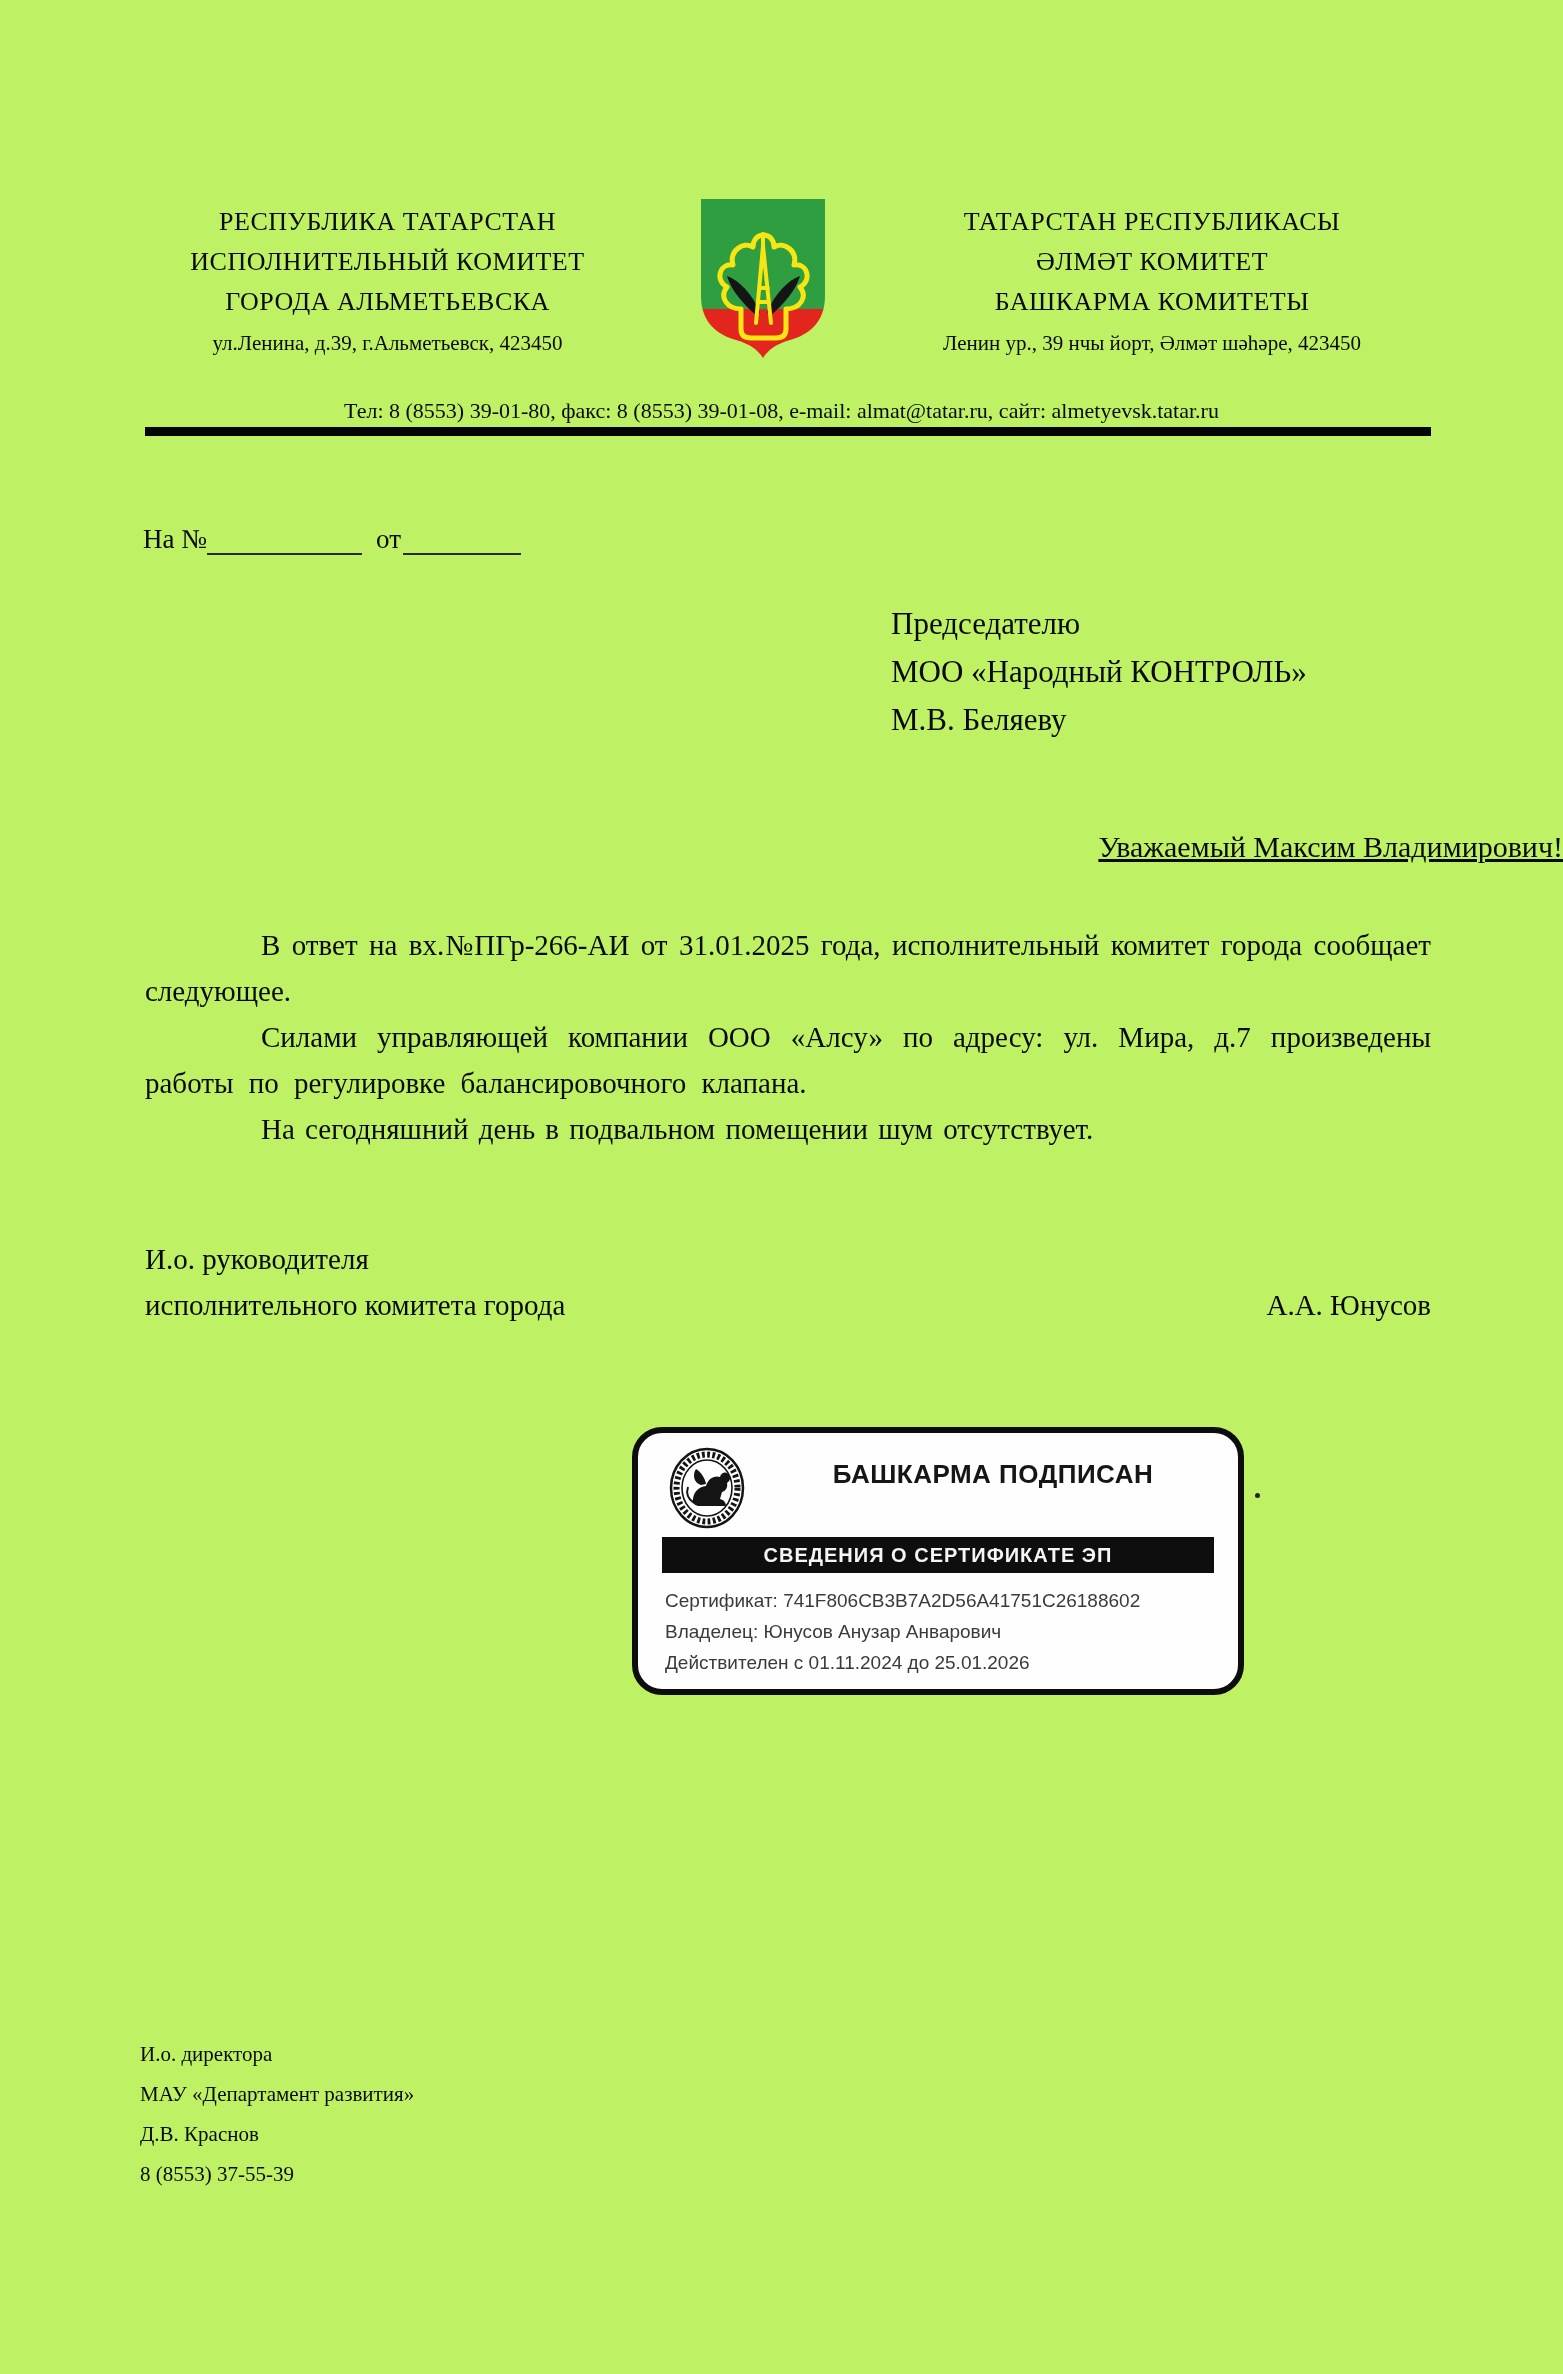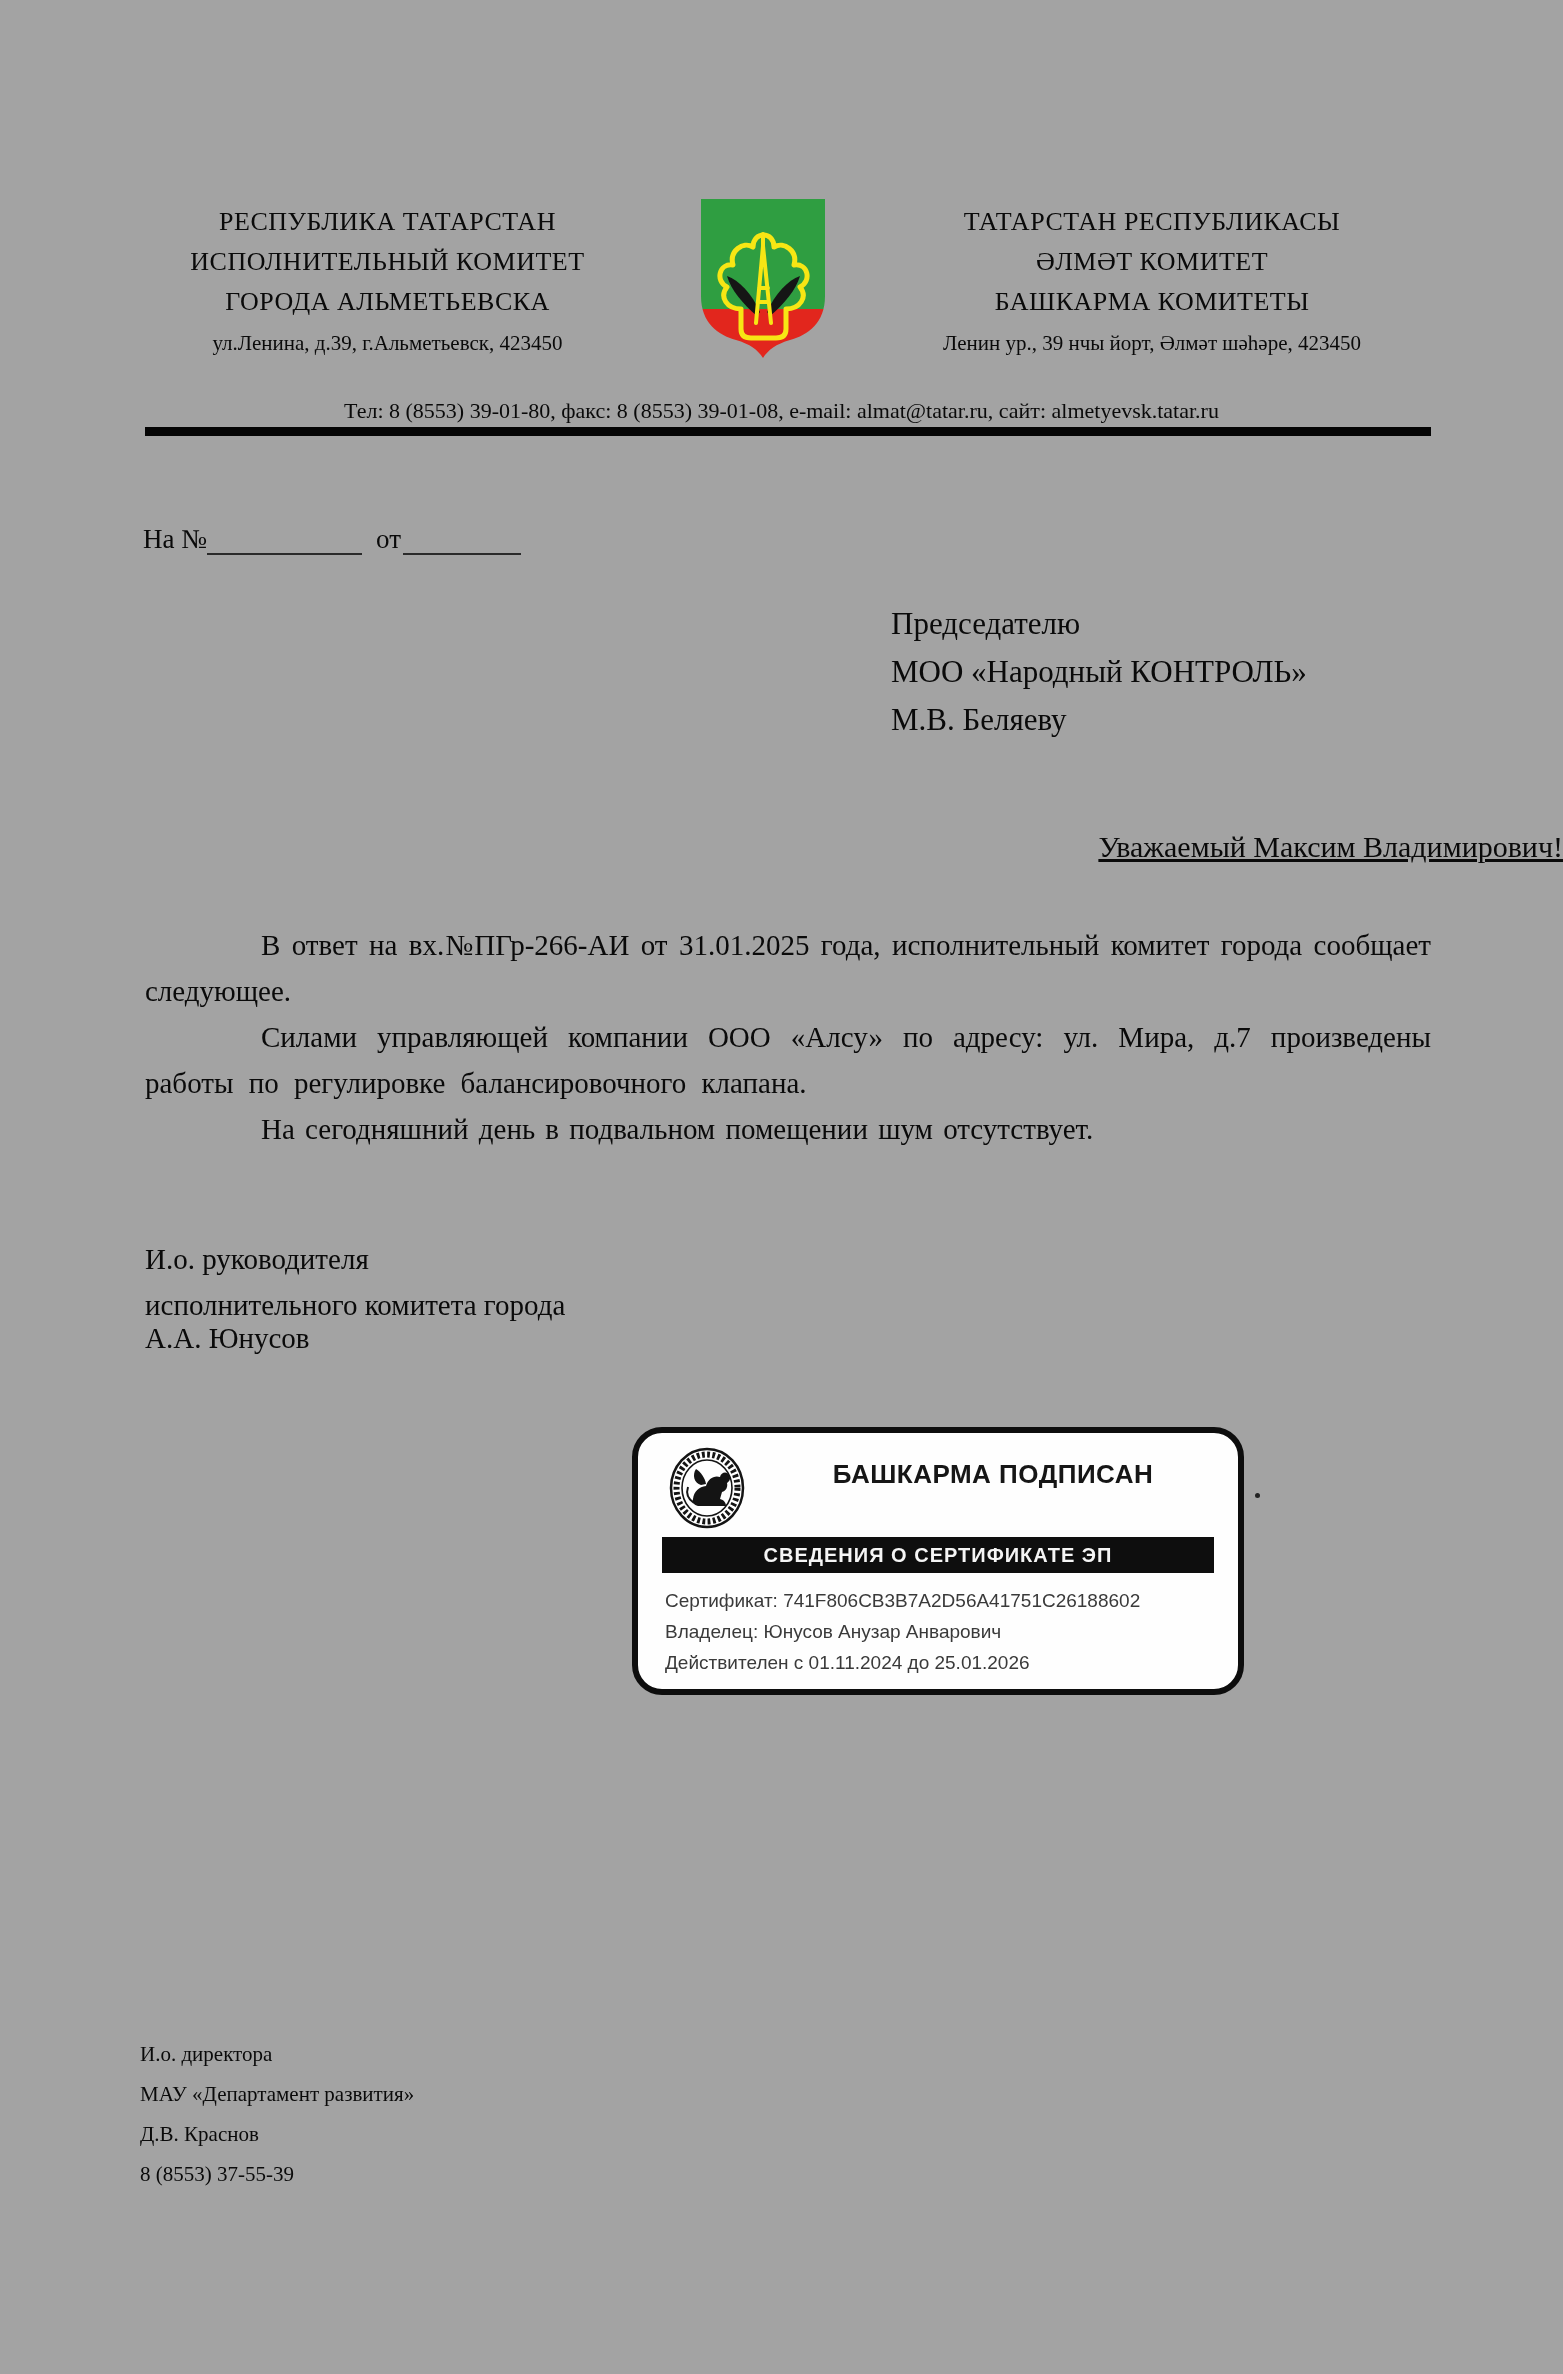--- a/index.html
+++ b/index.html
@@ -1,17 +1,17 @@
 <!DOCTYPE html>
 <html><head>
 <meta charset="utf-8">
 <style>
   html,body{margin:0;padding:0;background:#888;}
   .page{
-    position:relative;width:1563px;height:2374px;background:#a3a3a3;
+    position:relative;width:1563px;height:2374px;background:#bef264;
     font-family:"Liberation Serif","DejaVu Serif",serif;color:#0a0a0a;
     overflow:hidden;margin:0 auto;
   }
   .abs{position:absolute;}
   
   .hdr-col{text-align:center;font-size:26px;line-height:40px;letter-spacing:.5px;}
   .hdr-col .addr{font-size:21px;line-height:26px;margin-top:8px;letter-spacing:0;}
   .hdr-left{left:125px;top:202px;width:525px;}
   .hdr-right{left:872px;top:202px;width:560px;}
   .emblem{left:696px;top:196px;width:134px;height:166px;}
@@ -29,21 +29,21 @@
   .ref-row2 .ot{margin:0 2px 0 14px;}
   
   .recipient{left:891px;top:600px;font-size:31px;line-height:48px;}
   
   .salutation{left:0;top:830px;width:1563px;text-align:right;font-size:30px;text-decoration:underline;}
   .body-block{left:145px;top:922px;width:1286px;font-size:29px;line-height:46px;text-align:justify;}
   .body-block p{margin:0;text-indent:116px;word-spacing:3px;}
   .body-block p.wide{word-spacing:8px;}
   
   .sig-line1{left:145px;top:1243px;font-size:29px;}
-  .sig-row{left:145px;top:1289px;width:1286px;display:flex;justify-content:space-between;font-size:29px;flex-direction:column;}
+  .sig-row{left:145px;top:1289px;width:1286px;display:flex;justify-content:space-between;font-size:29px;}
   
   .stamp{left:632px;top:1427px;width:612px;height:268px;border:6px solid #0d0d0d;border-radius:30px;
          box-sizing:border-box;background:#fefefe;font-family:"Liberation Sans","DejaVu Sans",sans-serif;}
   .seal{position:absolute;left:30px;top:14px;width:78px;height:82px;}
   .stamp-title{position:absolute;left:118px;right:8px;top:24px;text-align:center;font-size:26px;
                font-weight:bold;line-height:34px;color:#161616;letter-spacing:.5px;}
   .stamp-bar{position:absolute;left:24px;top:104px;width:552px;height:36px;background:#0e0e0e;color:#f5f5f5;
              font-weight:bold;font-size:20px;line-height:36px;text-align:center;letter-spacing:1px;}
   .stamp-lines{position:absolute;left:27px;top:152px;font-size:19px;line-height:31px;color:#3a3a3a;}
   .scan-dot{left:1255px;top:1493px;width:5px;height:5px;background:#222;border-radius:50%;}

